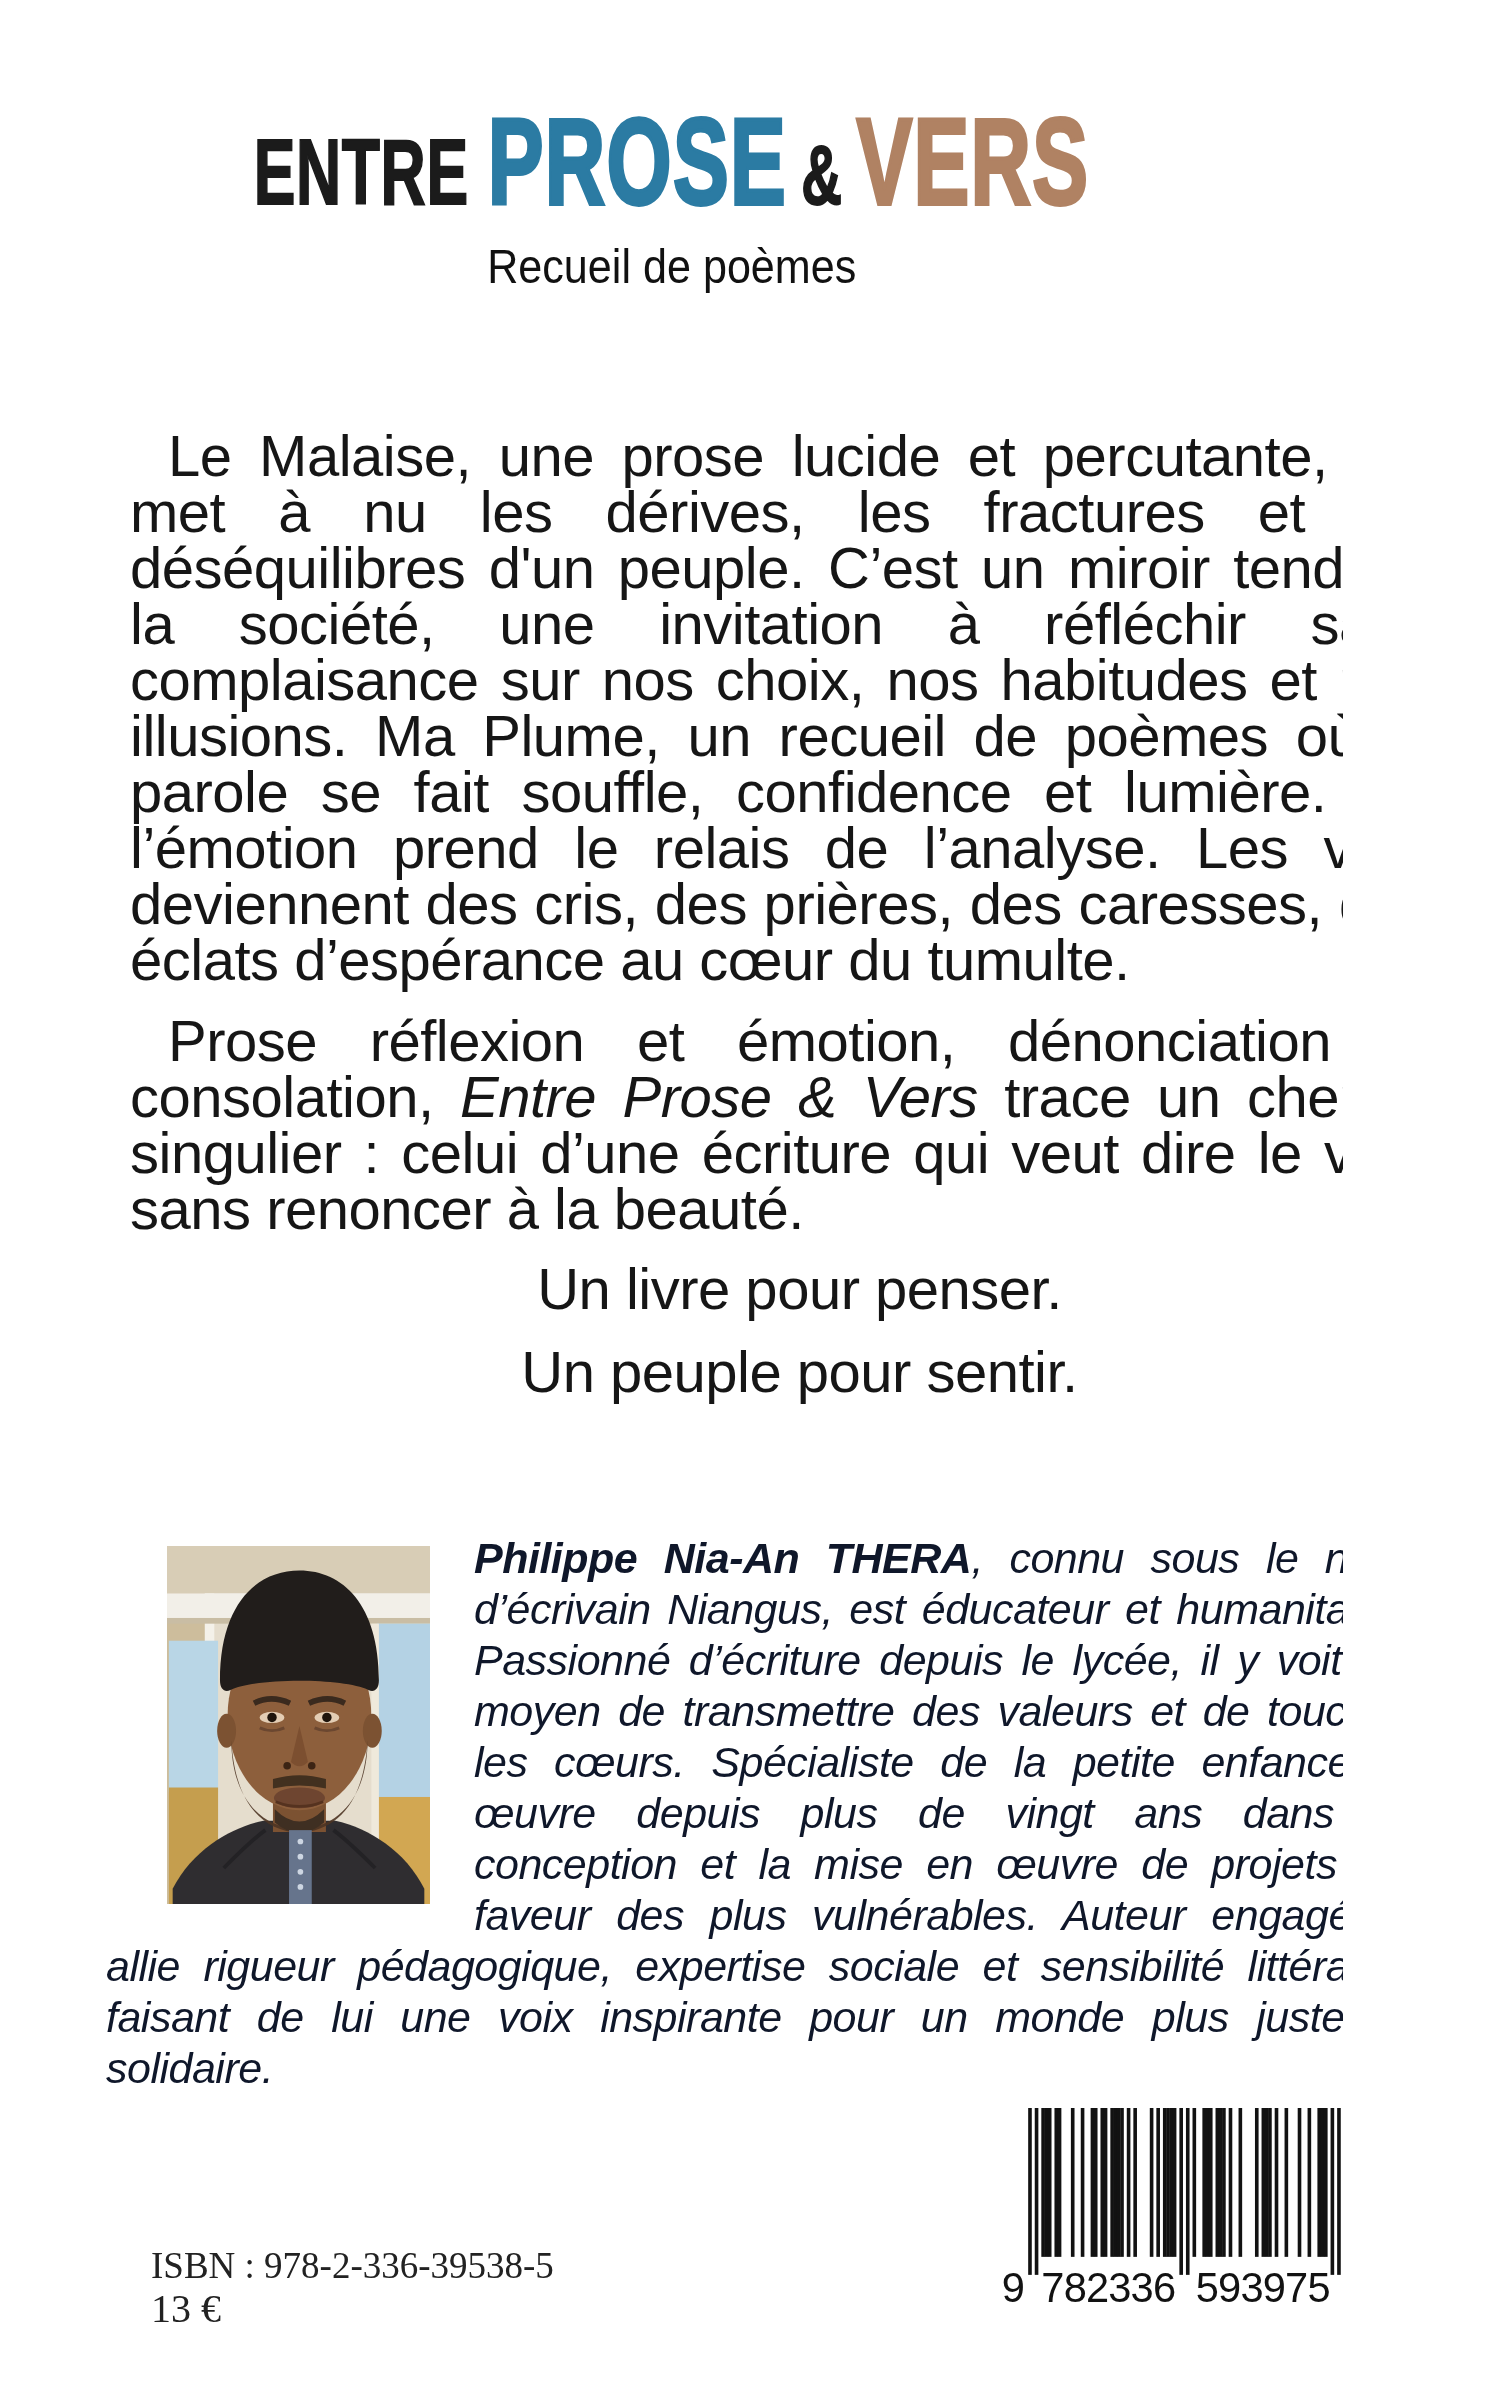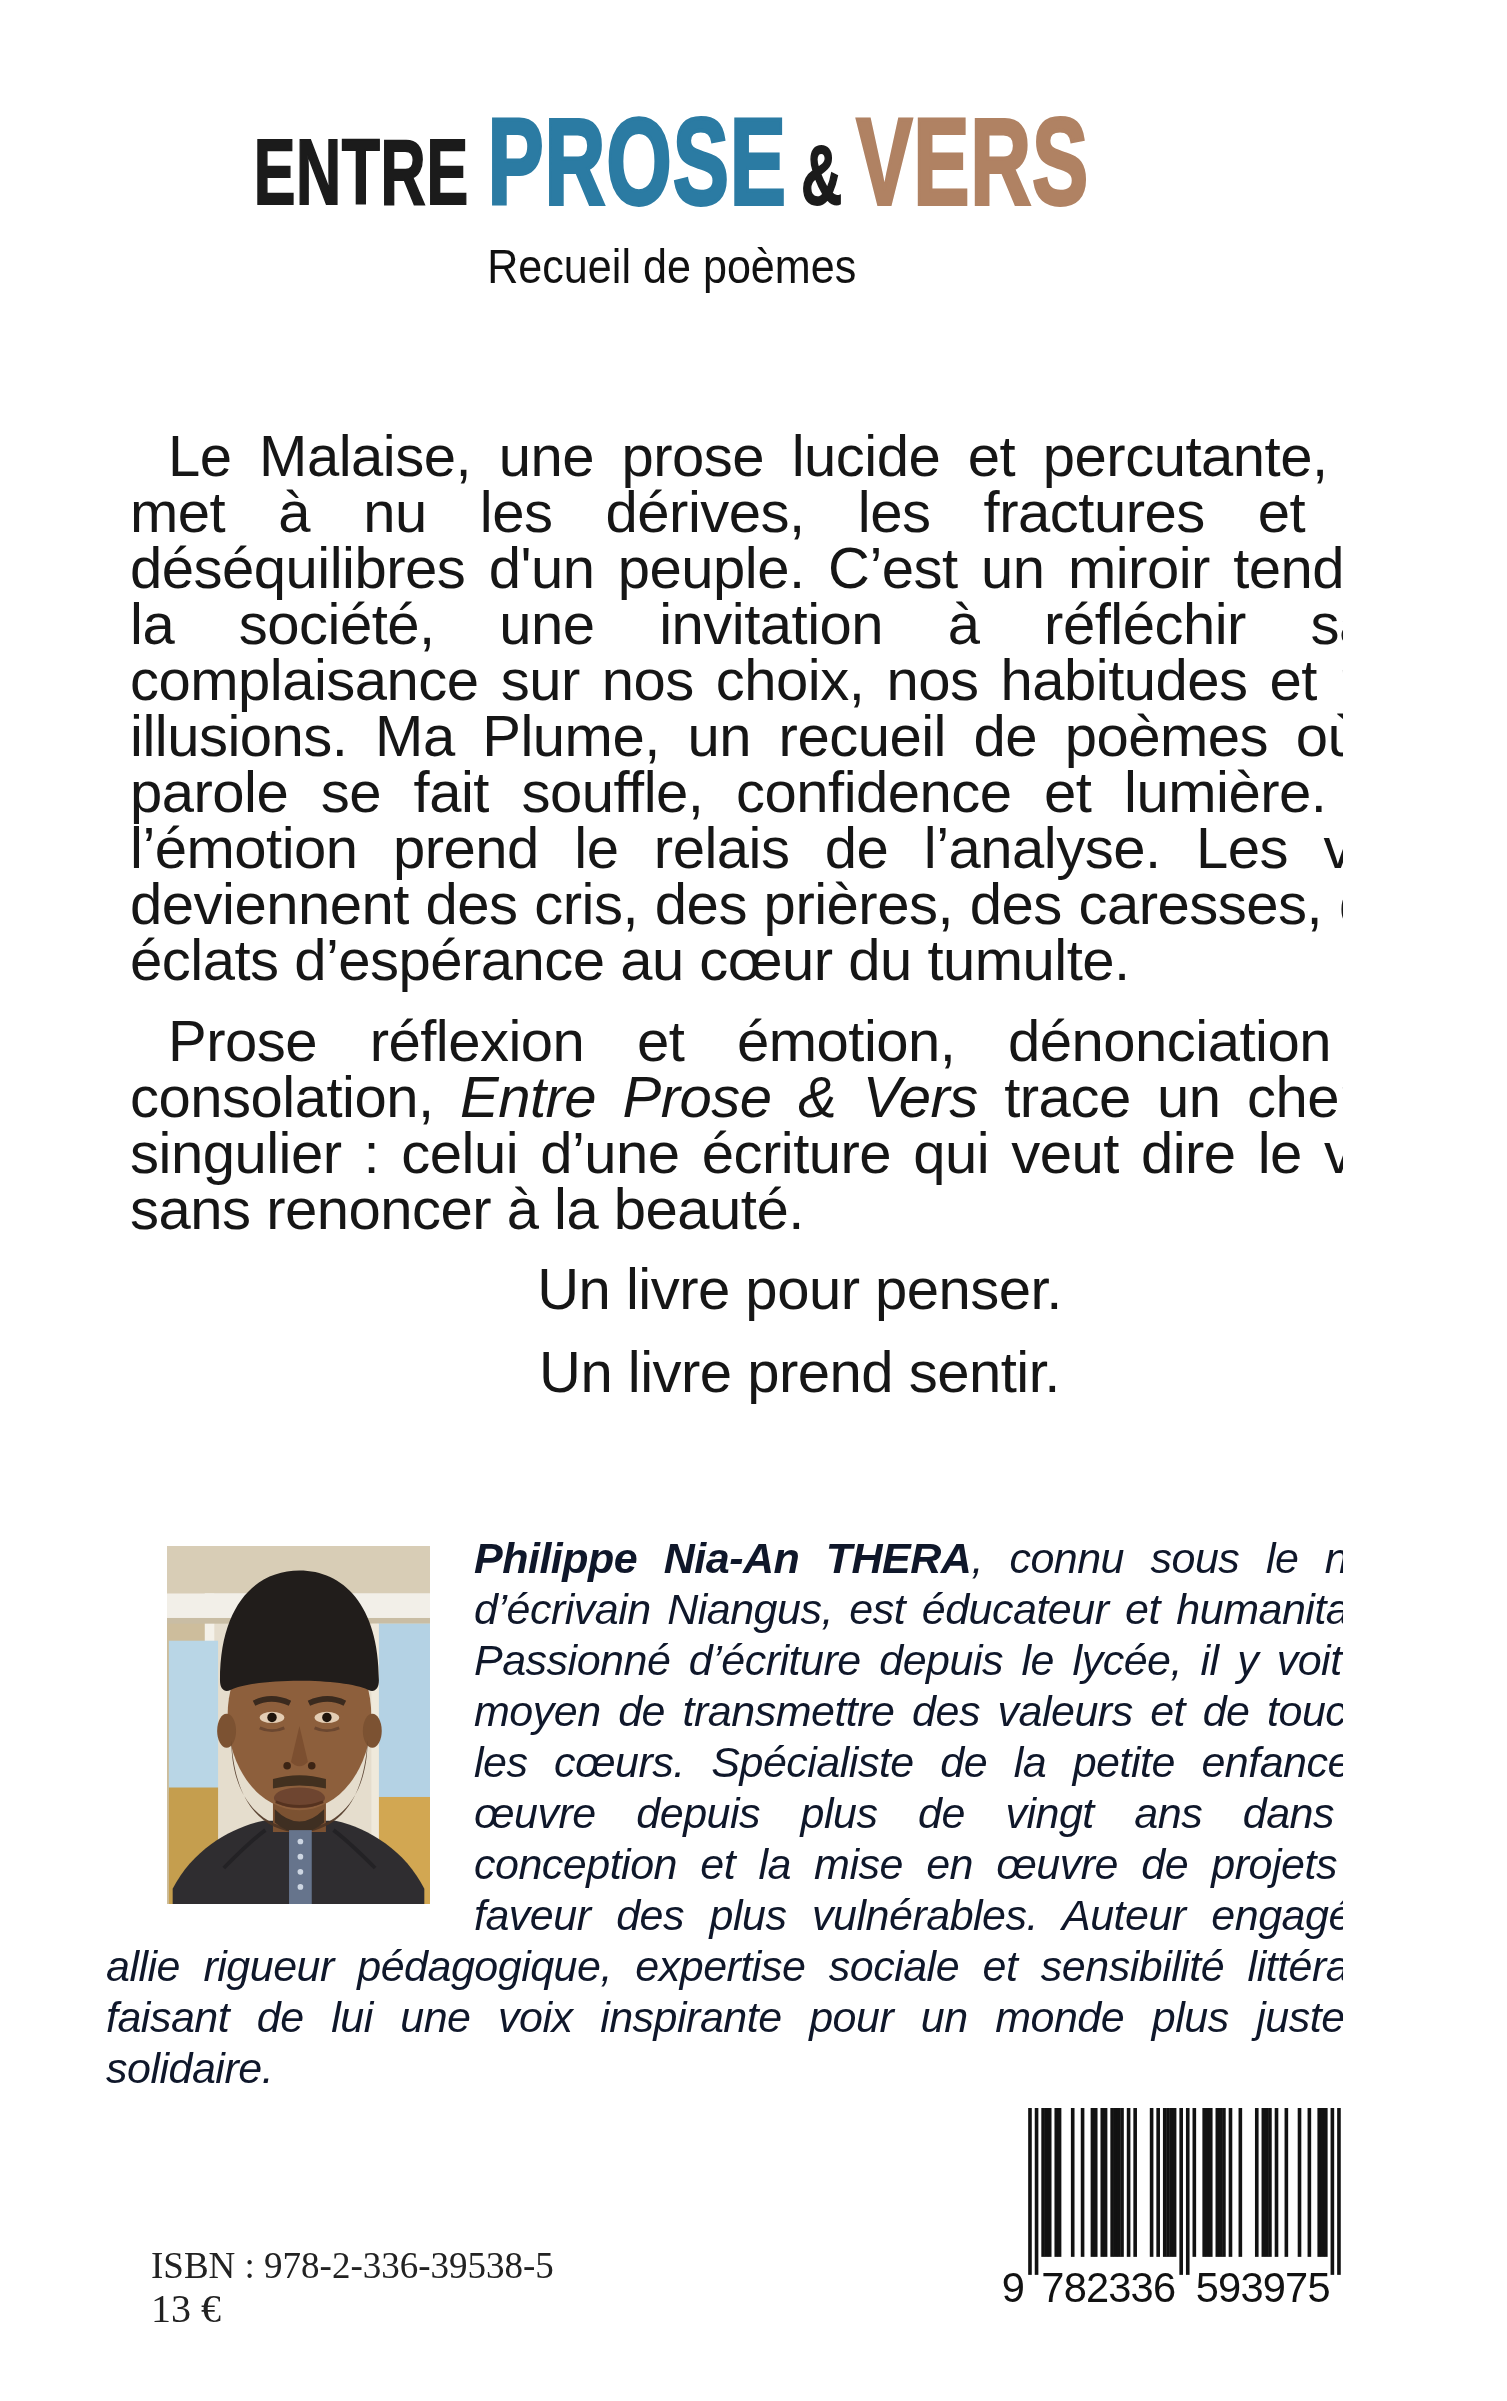--- a/index.html
+++ b/index.html
@@ -72,21 +72,21 @@
     </span>
     <span class="subtitle-line">
       <span class="subtitle">Recueil de poèmes</span>
     </span>
   </div>
 
   <div class="body-text">
     <p>Le Malaise, une prose lucide et percutante, qui met à nu les dérives, les fractures et les déséquilibres d'un peuple. C’est un miroir tendu à la société, une invitation à réfléchir sans complaisance sur nos choix, nos habitudes et nos illusions. Ma Plume, un recueil de poèmes où la parole se fait souffle, confidence et lumière. Ici, l’émotion prend le relais de l’analyse. Les vers deviennent des cris, des prières, des caresses, des éclats d’espérance au cœur du tumulte.</p>
     <p><span>Prose réflexion et émotion, dénonciation et consolation, </span><span class="inline-italic">Entre Prose &amp; Vers</span><span> trace un chemin singulier : celui d’une écriture qui veut dire le vrai, sans renoncer à la beauté.</span></p>
     <p class="tagline" style="margin-bottom:26.5px;">Un livre pour penser.</p>
-    <p class="tagline" style="margin-bottom:26.5px;">Un livre prend sentir.</p>
+    <p class="tagline" style="margin-bottom:26.5px;">Un peuple pour sentir.</p>
   </div>
 
   <div class="bio">
     <span class="photo-box">
       <svg viewBox="0 0 278 378" preserveAspectRatio="none" aria-hidden="true">
 
         <rect x="0" y="0" width="278" height="378" fill="#e5ddcd"></rect>
         <rect x="0" y="0" width="40" height="378" fill="#cdbd9c"></rect>
         <rect x="40" y="0" width="10" height="378" fill="#f4f1e9"></rect>
         <rect x="0" y="0" width="278" height="50" fill="#d8cdb6"></rect>

